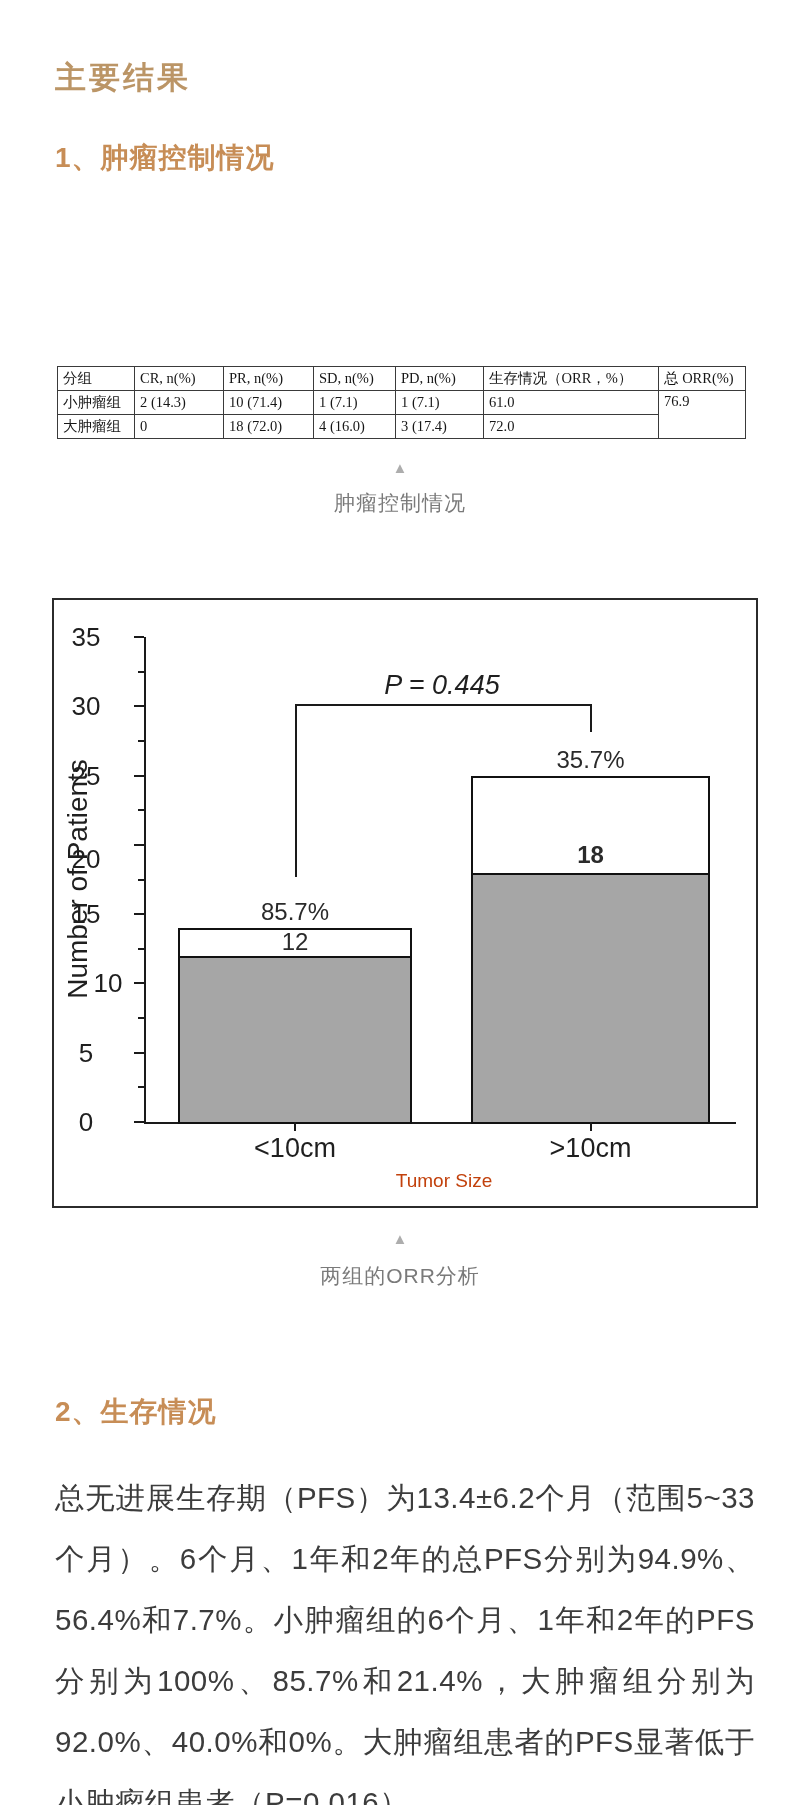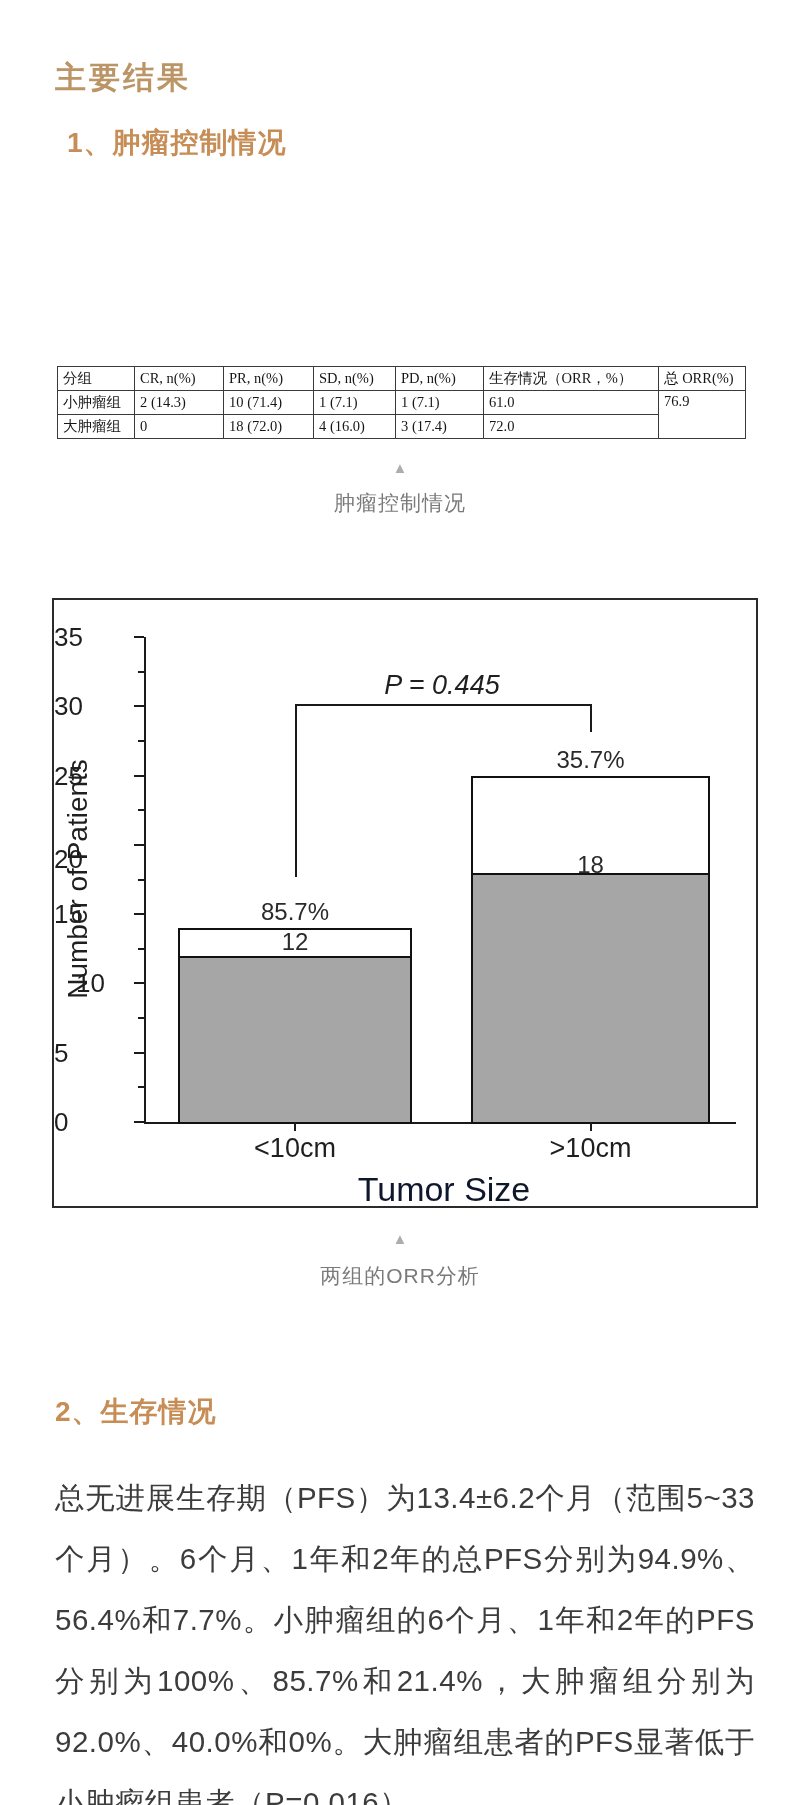--- a/index.html
+++ b/index.html
@@ -10,21 +10,21 @@
   
   .main-title{
     position:absolute;top:36px;left:55px;
     font-family:"DejaVu Serif",serif;font-weight:bold;
     font-size:31px;letter-spacing:3px;color:#bb9566;
   }
   .sec-heading{
     position:absolute;left:55px;
     font-weight:bold;font-size:28px;letter-spacing:1px;color:#c78d56;
   }
-  .sec1-heading{top:101px;margin-left:12px;}
+  .sec1-heading{top:116px;}
   .sec2-heading{top:1370px;}
   .body-para{
     position:absolute;left:55px;color:#3c3c3c;font-size:29.5px;
     text-align:justify;
   }
   .para1{top:184px;width:690px;line-height:63px;letter-spacing:6px;}
   .para2{top:1437px;width:700px;line-height:61px;letter-spacing:0.5px;}
   
   .results-table{
     position:absolute;top:366px;left:57px;width:688px;
@@ -45,29 +45,29 @@
   .cap2{top:1262px;}
   
   .chart-figure{
     position:absolute;top:598px;left:52px;width:702px;height:606px;
     border:2px solid #2b2b2b;background:#fff;
   }
   .chart-figure *{position:absolute;box-sizing:border-box;}
   .axis-line{background:#1a1a1a;}
   .tick{background:#1a1a1a;}
   .ytick-label{
-    left:0;width:64px;text-align:left;font-size:26px;color:#1f1f1f;
+    left:0;width:64px;text-align:center;font-size:26px;color:#1f1f1f;
     height:30px;line-height:30px;
   }
   .ylabel{
     left:24px;top:279px;transform:translate(-50%,-50%) rotate(-90deg);
     white-space:nowrap;font-size:28px;color:#1f1f1f;
   }
   .xlabel{
-    top:570px;transform:translateX(-50%);font-size:34px;color:#0f172a;white-space:nowrap;
+    top:570px;transform:translateX(-50%);font-size:19px;color:#c2410c;white-space:nowrap;
   }
   .cat-label{
     top:533px;transform:translateX(-50%);font-size:27px;color:#1f1f1f;white-space:nowrap;
   }
   .bar-seg{border:2px solid #111;}
   .bar-label{
     transform:translateX(-50%);font-size:24px;color:#2a2a2a;white-space:nowrap;
   }
   .bracket{background:#1a1a1a;}
   .p-annotation{
@@ -180,21 +180,21 @@
       <div class="ytick-label" style="top:22px;">35</div>
       <div class="bar-seg" style="left:124px;top:328px;width:234px;height:29.714285714285722px;background:#ffffff;"></div>
       <div class="bar-seg" style="left:124px;top:355.7142857142857px;width:234px;height:168.28571428571428px;background:#a6a6a6;"></div>
       <div class="bar-label" style="left:241px;top:298px;">85.7%</div>
       <div class="bar-label" style="left:241px;top:327.7142857142857px;">12</div>
       <div class="tick" style="left:240px;top:522px;width:2px;height:9px;"></div>
       <div class="cat-label" style="left:241px;">&lt;10cm</div>
       <div class="bar-seg" style="left:417px;top:175.57142857142856px;width:239px;height:99px;background:#ffffff;"></div>
       <div class="bar-seg" style="left:417px;top:272.57142857142856px;width:239px;height:251.42857142857144px;background:#a6a6a6;"></div>
       <div class="bar-label" style="left:536.5px;top:145.57142857142856px;">35.7%</div>
-      <div class="bar-label" style="left:536.5px;top:251px;">18</div>
+      <div class="bar-label" style="left:536.5px;top:241px;font-weight:bold;">18</div>
       <div class="tick" style="left:535.5px;top:522px;width:2px;height:9px;"></div>
       <div class="cat-label" style="left:536.5px;">&gt;10cm</div>
     </div>
 
   <div class="caption-block tri2"><span class="tri-icon">▲</span></div>
   <div class="caption-block cap2"><span class="cap-text">两组的ORR分析</span></div>
 
   <h2 class="sec-heading sec2-heading">2、生存情况</h2>
 
   <p class="body-para para2">总无进展生存期（PFS）为13.4±6.2个月（范围5~33个月）。6个月、1年和2年的总PFS分别为94.9%、56.4%和7.7%。小肿瘤组的6个月、1年和2年的PFS分别为100%、85.7%和21.4%，大肿瘤组分别为92.0%、40.0%和0%。大肿瘤组患者的PFS显著低于小肿瘤组患者（P=0.016）。</p>

